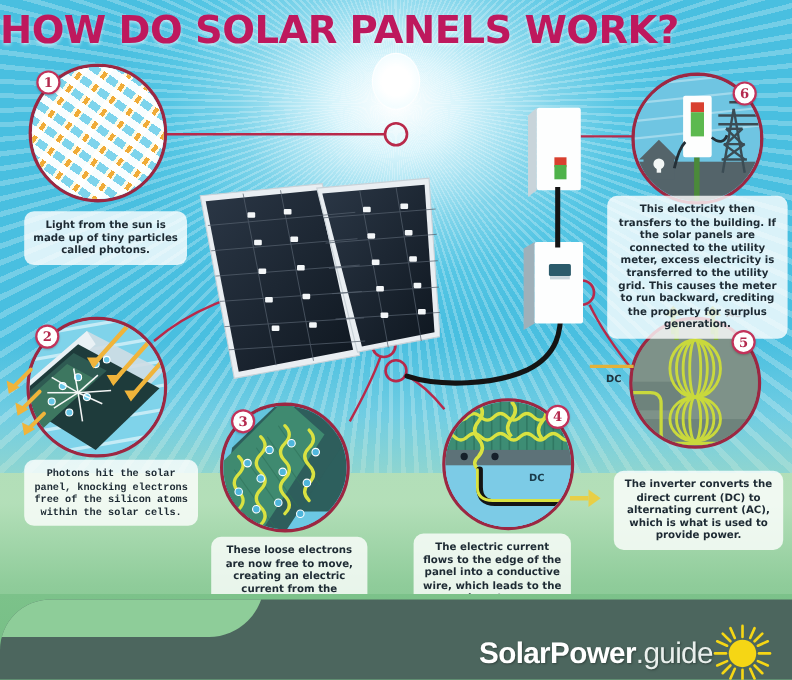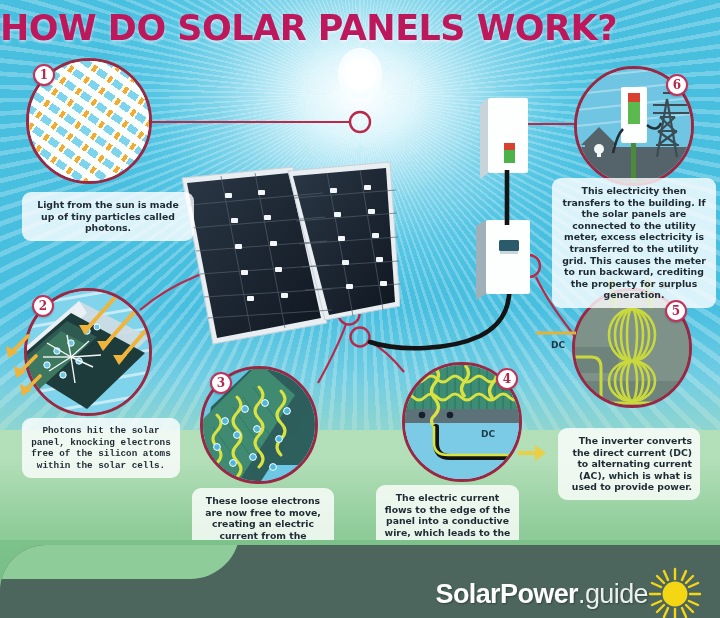--- a/index.html
+++ b/index.html
@@ -80,25 +80,25 @@
     background: rgba(255,255,255,0.80);
     border-radius: 9px;
     color: #1d2a33;
     font-size: 9.3px;
     line-height: 11.6px;
     font-weight: bold;
     text-align: center;
     padding: 7px 8px;
     font-family: "DejaVu Sans", sans-serif;
   }
-  #callout-1 { left: 22px;  top: 192px; width: 172px; }
+  #callout-1 { left: 22px;  top: 192px; width: 148px; }
   #callout-2 { left: 22px;  top: 418px; width: 158px; font-family: Liberation Mono, monospace; }
   #callout-3 { left: 192px; top: 488px; width: 142px; }
   #callout-4 { left: 376px; top: 485px; width: 143px; }
-  #callout-5 { left: 558px; top: 428px; width: 142px; text-align: right; }
+  #callout-5 { left: 558px; top: 428px; width: 154px; }
   #callout-6 { left: 552px; top: 178px; width: 164px; }
 
   
   .circle {
     position: absolute;
     border-radius: 50%;
     border: 3px solid #9c2742;
     overflow: hidden;
   }
   .badge {

